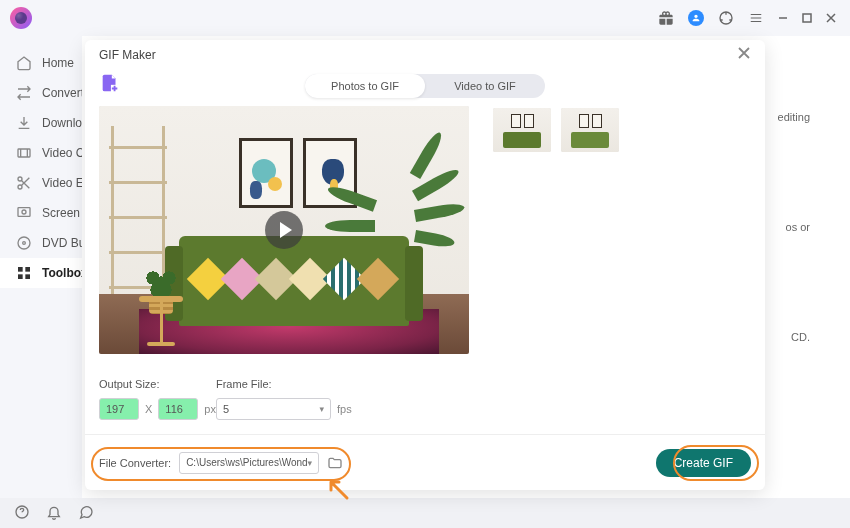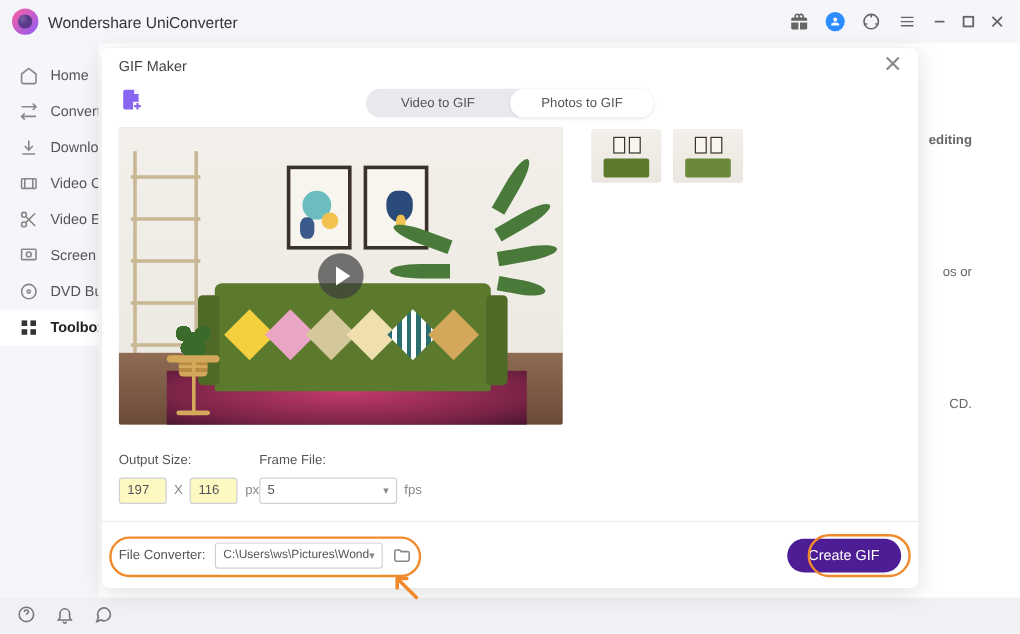--- a/index.html
+++ b/index.html
@@ -16,21 +16,21 @@
 .user-badge svg { width: 10px; height: 10px; fill: #fff; }
 .win-btns { display: flex; gap: 6px; margin-left: 10px; }
 .win-btns span { width: 18px; height: 18px; display: flex; align-items: center; justify-content: center; color: #666; font-size: 13px; }
 .main { display: flex; height: 462px; }
 .sidebar { width: 82px; background: #f5f6fa; padding-top: 12px; display: flex; flex-direction: column; }
 .side-item { height: 30px; display: flex; align-items: center; padding-left: 16px; gap: 10px; font-size: 12px; color: #555; cursor: pointer; white-space: nowrap; overflow: hidden; }
 .side-item.active { background: #fff; font-weight: 600; color: #222; }
 .side-icon { width: 16px; height: 16px; display: flex; align-items: center; justify-content: center; color: #888; flex-shrink: 0; }
 .side-item.active .side-icon { color: #333; }
 .content-bg { flex: 1; background: #fff; position: relative; }
-.snippet1 { position: absolute; right: 40px; top: 75px; font-size: 11px; color: #666; font-weight: bold; }
+.snippet1 { position: absolute; right: 40px; top: 75px; font-size: 11px; color: #666; }
 .snippet2 { position: absolute; right: 40px; top: 185px; font-size: 11px; color: #666; }
 .snippet3 { position: absolute; right: 40px; top: 295px; font-size: 11px; color: #666; }
 .bottom-bar { position: absolute; bottom: 0; left: 0; right: 0; height: 30px; display: flex; align-items: center; padding-left: 14px; gap: 16px; }
 .bottom-bar span { color: #777; font-size: 14px; }
 .modal { position: absolute; left: 85px; top: 40px; width: 680px; height: 450px; background: #fff; border-radius: 6px; box-shadow: 0 4px 20px rgba(0,0,0,0.12); display: flex; flex-direction: column; }
 .modal-header { height: 30px; display: flex; align-items: center; padding: 0 14px; justify-content: space-between; }
 .modal-title { font-size: 12px; color: #444; }
 .modal-close { color: #888; cursor: pointer; font-size: 16px; }
 .modal-tabs { display: flex; justify-content: center; padding: 4px 0 8px; position: relative; }
 .tab-group { display: flex; background: #e8e9ef; border-radius: 14px; height: 24px; width: 240px; }
@@ -70,46 +70,45 @@
 .plant { position: absolute; }
 .plant1 { left: 42px; bottom: 52px; width: 40px; height: 40px; background: radial-gradient(circle, #3a6b2a 20%, transparent 20%), radial-gradient(circle at 30% 40%, #3a6b2a 18%, transparent 18%), radial-gradient(circle at 70% 40%, #3a6b2a 18%, transparent 18%), radial-gradient(circle at 40% 70%, #3a6b2a 18%, transparent 18%), radial-gradient(circle at 60% 70%, #3a6b2a 18%, transparent 18%); }
 .pot1 { position: absolute; left: 50px; bottom: 40px; width: 24px; height: 16px; background: repeating-linear-gradient(#d4a85a 0 3px, #b88a42 3px 6px); border-radius: 2px 2px 4px 4px; }
 .palm { position: absolute; right: 4px; bottom: 24px; width: 80px; height: 180px; }
 .palm-leaf { position: absolute; width: 50px; height: 12px; background: #4a7a3a; border-radius: 0 50% 50% 0; transform-origin: left center; }
 .play-btn { position: absolute; left: 50%; top: 50%; width: 38px; height: 38px; margin: -19px 0 0 -19px; border-radius: 50%; background: rgba(60,60,60,0.7); display: flex; align-items: center; justify-content: center; }
 .play-btn::after { content: ""; border-left: 12px solid #fff; border-top: 8px solid transparent; border-bottom: 8px solid transparent; margin-left: 3px; }
 .settings { margin-top: 24px; display: flex; font-size: 11px; color: #555; }
 .setting-col { display: flex; flex-direction: column; gap: 8px; }
 .size-row { display: flex; align-items: center; gap: 6px; }
-.num-input { width: 40px; height: 22px; border: 1px solid #d0d0d5; border-radius: 3px; font-size: 11px; padding: 0 6px; color: #555; background: #fef9c3; }
+.num-input { width: 40px; height: 22px; border: 1px solid #d0d0d5; border-radius: 3px; font-size: 11px; padding: 0 6px; color: #555; background: #86efac; }
 .x-sep { color: #888; font-size: 11px; }
 .unit { color: #888; font-size: 11px; }
 .fr-select { width: 115px; height: 22px; border: 1px solid #d0d0d5; border-radius: 3px; font-size: 11px; padding: 0 6px; color: #555; display: flex; align-items: center; justify-content: space-between; background: #fff; }
 .chev { font-size: 9px; color: #888; }
 .thumbs-col { display: flex; gap: 10px; padding-top: 2px; }
 .thumb { width: 58px; height: 44px; background: #ddd; position: relative; overflow: hidden; border-radius: 2px; }
 .thumb .wall { background: linear-gradient(#f3f0eb,#ebe7e0); }
 .thumb .mini-sofa { position: absolute; left: 10px; bottom: 4px; width: 38px; height: 16px; background: #5c7a2e; border-radius: 2px; }
 .thumb .mf1 { position: absolute; border: 1px solid #3a3128; background: #f8f5ef; left: 18px; top: 6px; width: 10px; height: 14px; }
 .thumb .mf2 { position: absolute; border: 1px solid #3a3128; background: #f8f5ef; left: 31px; top: 6px; width: 10px; height: 14px; }
 .modal-footer { height: 56px; border-top: 1px solid #eee; display: flex; align-items: center; padding: 0 14px; justify-content: space-between; position: relative; }
 .file-loc { display: flex; align-items: center; gap: 8px; font-size: 11px; color: #555; }
 .loc-select { width: 140px; height: 22px; border: 1px solid #d0d0d5; border-radius: 3px; font-size: 10px; padding: 0 6px; display: flex; align-items: center; justify-content: space-between; overflow: hidden; white-space: nowrap; background: #fff; }
 .folder-icon { width: 16px; height: 16px; color: #888; }
-.create-btn { height: 28px; padding: 0 18px; background: #4c1d95; color: #fff; border: none; border-radius: 14px; font-size: 12px; cursor: pointer; }
+.create-btn { height: 28px; padding: 0 18px; background: #0f766e; color: #fff; border: none; border-radius: 14px; font-size: 12px; cursor: pointer; }
 .annot-left { position: absolute; left: 6px; top: 12px; width: 260px; height: 34px; border: 2px solid #f08a2c; border-radius: 17px; pointer-events: none; }
 .annot-right { position: absolute; right: 6px; top: 10px; width: 86px; height: 36px; border: 2px solid #f08a2c; border-radius: 18px; pointer-events: none; }
 .annot-arrow { position: absolute; left: 240px; bottom: -12px; pointer-events: none; }
 </style>
 </head>
 <body>
 
 <div class="titlebar">
   <div class="logo"></div>
-  <div class="app-title">Wondershare UniConverter</div>
   <div class="title-spacer"></div>
   <div class="title-icons">
     <span class="gift">
       <svg width="16" height="16" viewBox="0 0 24 24" fill="currentColor">
           <path d="M20 7h-2.3c.2-.5.3-1 .3-1.5C18 3.6 16.4 2 14.5 2c-1.2 0-2.3.6-3 1.6L12 4l.5-.4C11.8 2.6 10.7 2 9.5 2 7.6 2 6 3.6 6 5.5c0 .5.1 1 .3 1.5H4c-1.1 0-2 .9-2 2v2h20V9c0-1.1-.9-2-2-2zM9.5 4C10.3 4 11 4.7 11 5.5S10.3 7 9.5 7 8 6.3 8 5.5 8.7 4 9.5 4zm5 0C15.3 4 16 4.7 16 5.5S15.3 7 14.5 7 13 6.3 13 5.5 13.7 4 14.5 4zM2 20c0 1.1.9 2 2 2h7v-9H2v7zm11 2h7c1.1 0 2-.9 2-2v-7h-9v9z"></path>
         </svg>
     </span>
     <span class="user-badge">
       <svg viewBox="0 0 24 24">
           <path d="M12 12c2.2 0 4-1.8 4-4s-1.8-4-4-4-4 1.8-4 4 1.8 4 4 4zm0 2c-2.7 0-8 1.3-8 4v2h16v-2c0-2.7-5.3-4-8-4z"></path>
@@ -253,22 +252,22 @@
   <div class="modal-tabs">
     <span class="add-icon">
       <svg width="22" height="22" viewBox="0 0 24 24">
           <path fill="#8966f2" d="M6 3h8l4 4v12a2 2 0 01-2 2H6a2 2 0 01-2-2V5a2 2 0 012-2z"></path>
           <path fill="#fff" d="M14 3v4h4"></path>
           <rect x="13" y="14" width="10" height="10" fill="#fff"></rect>
           <path d="M14 18h6M17 15v6" stroke="#8966f2" stroke-width="2"></path>
         </svg>
     </span>
     <div class="tab-group">
+      <div class="tab active">Photos to GIF</div>
       <div class="tab">Video to GIF</div>
-      <div class="tab active">Photos to GIF</div>
     </div>
   </div>
   <div class="modal-body">
     <div class="preview-col">
       <div class="preview">
         <div class="room">
           <div class="wall"></div>
           <div class="shelf">
               <div class="rail r1"></div>
               <div class="rail r2"></div>

